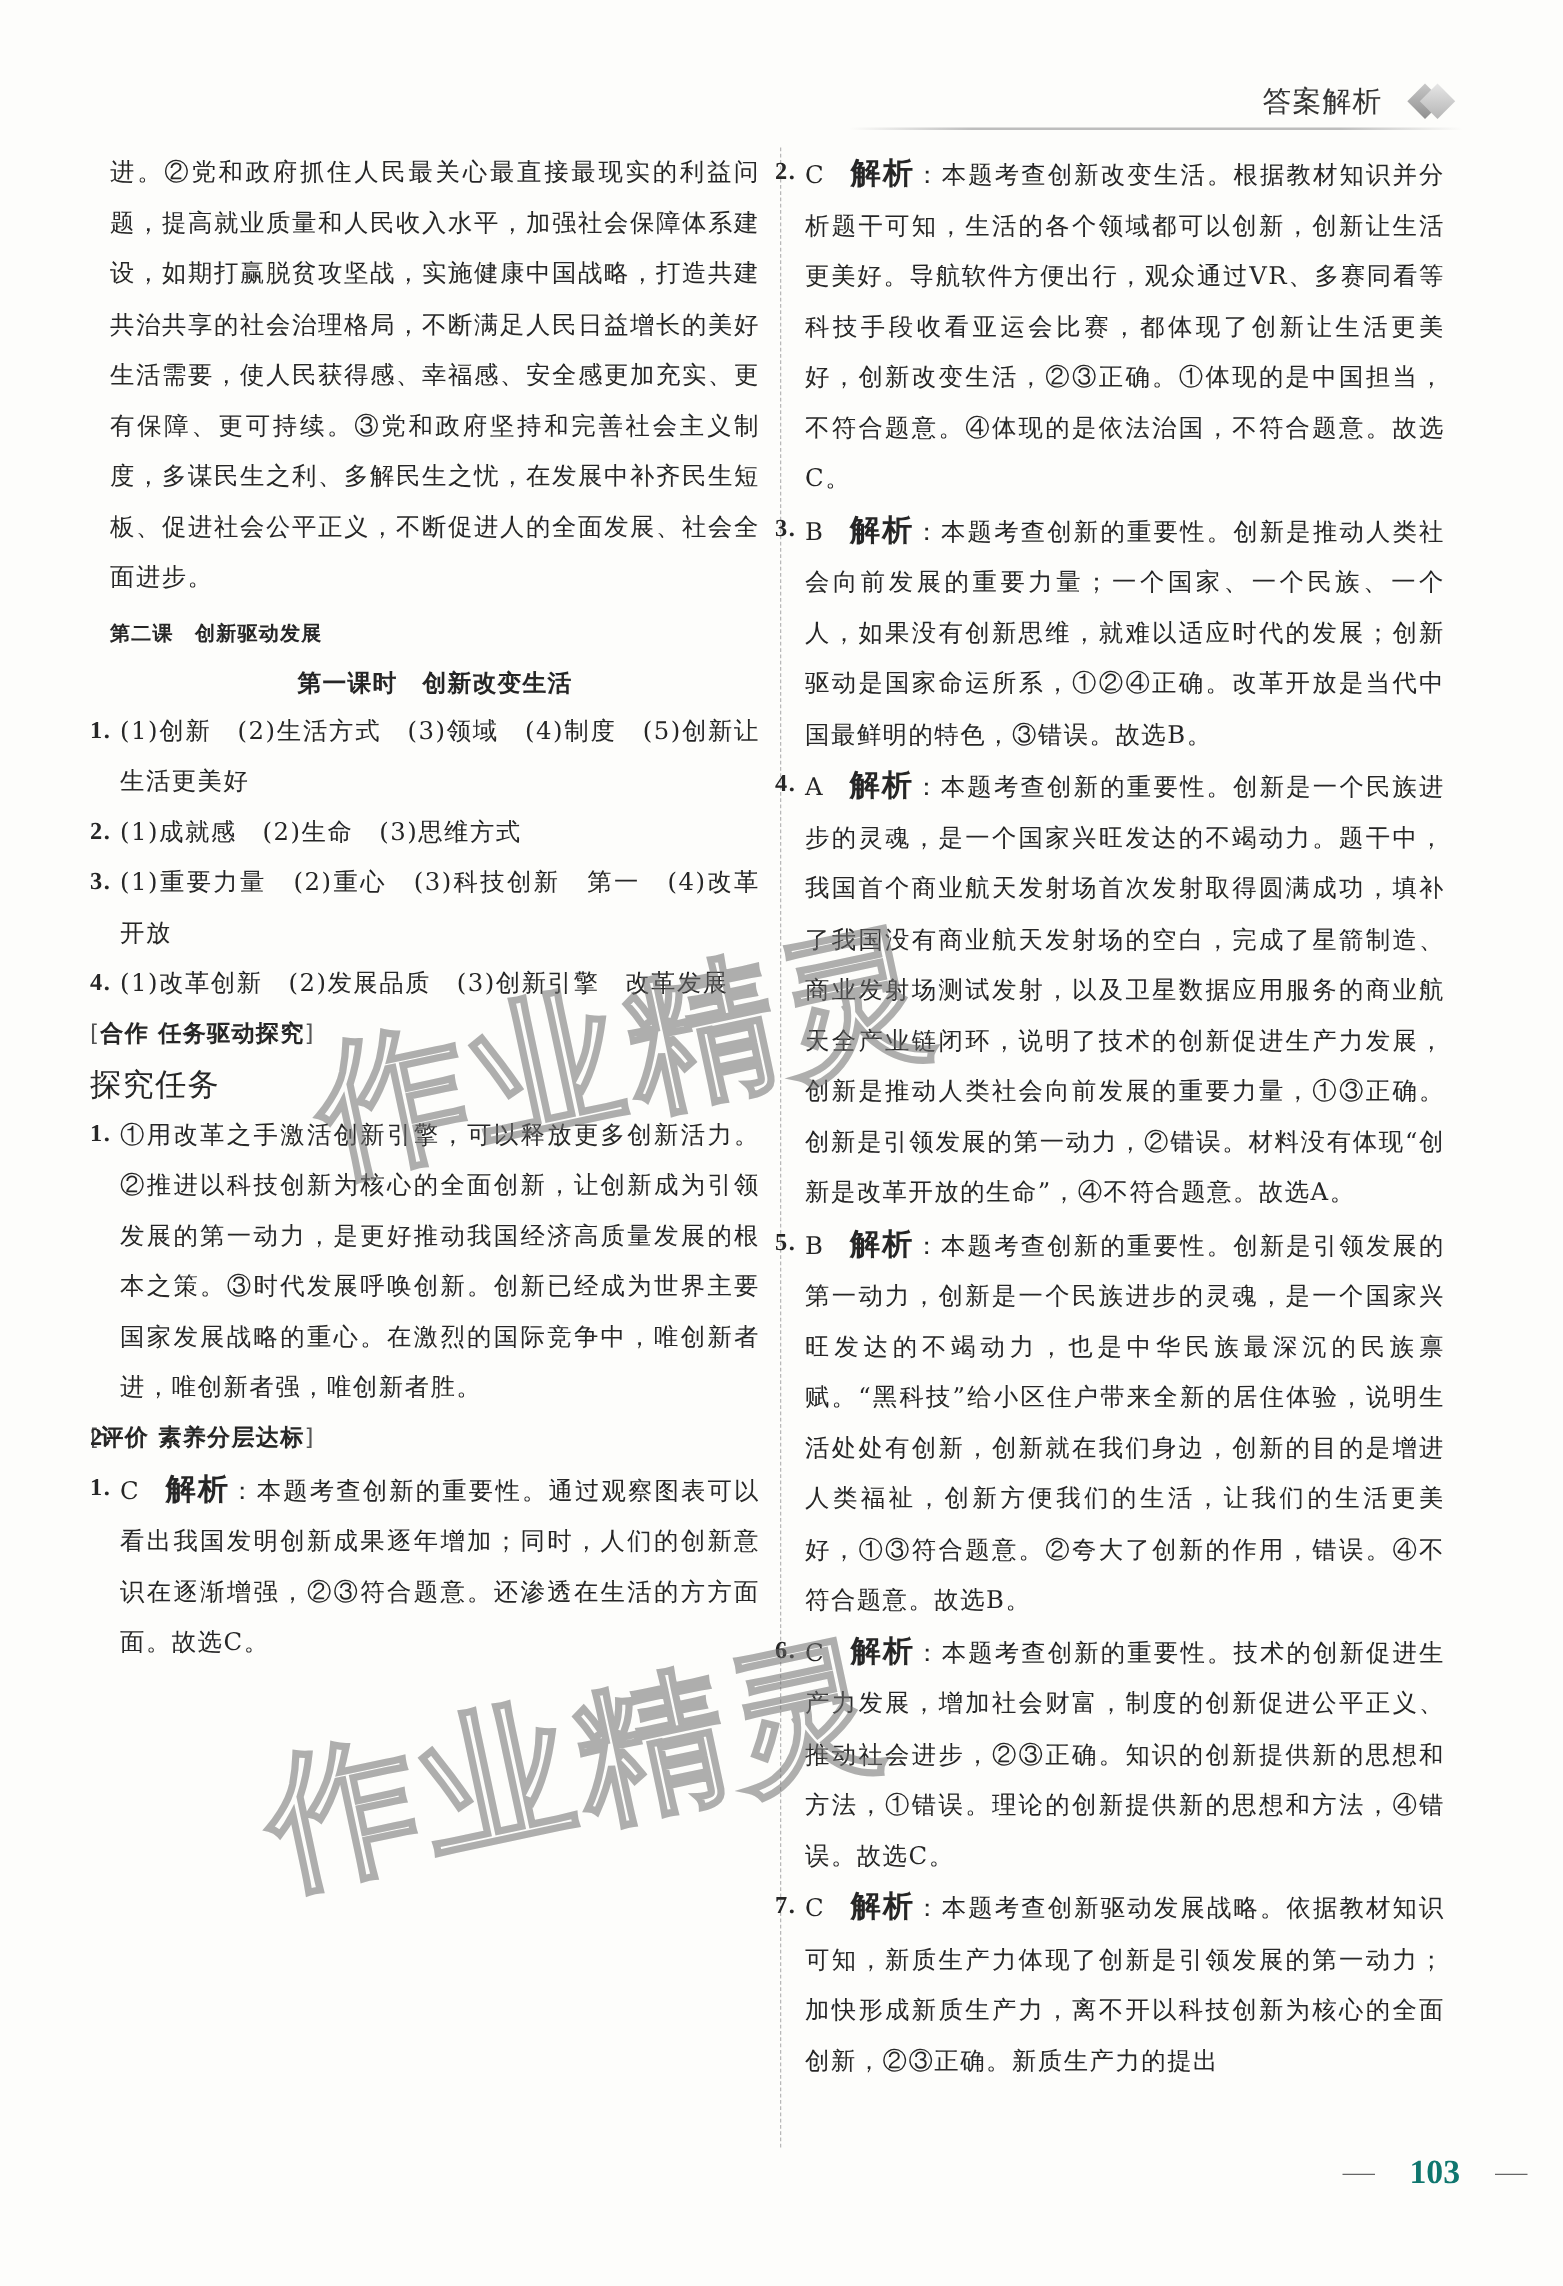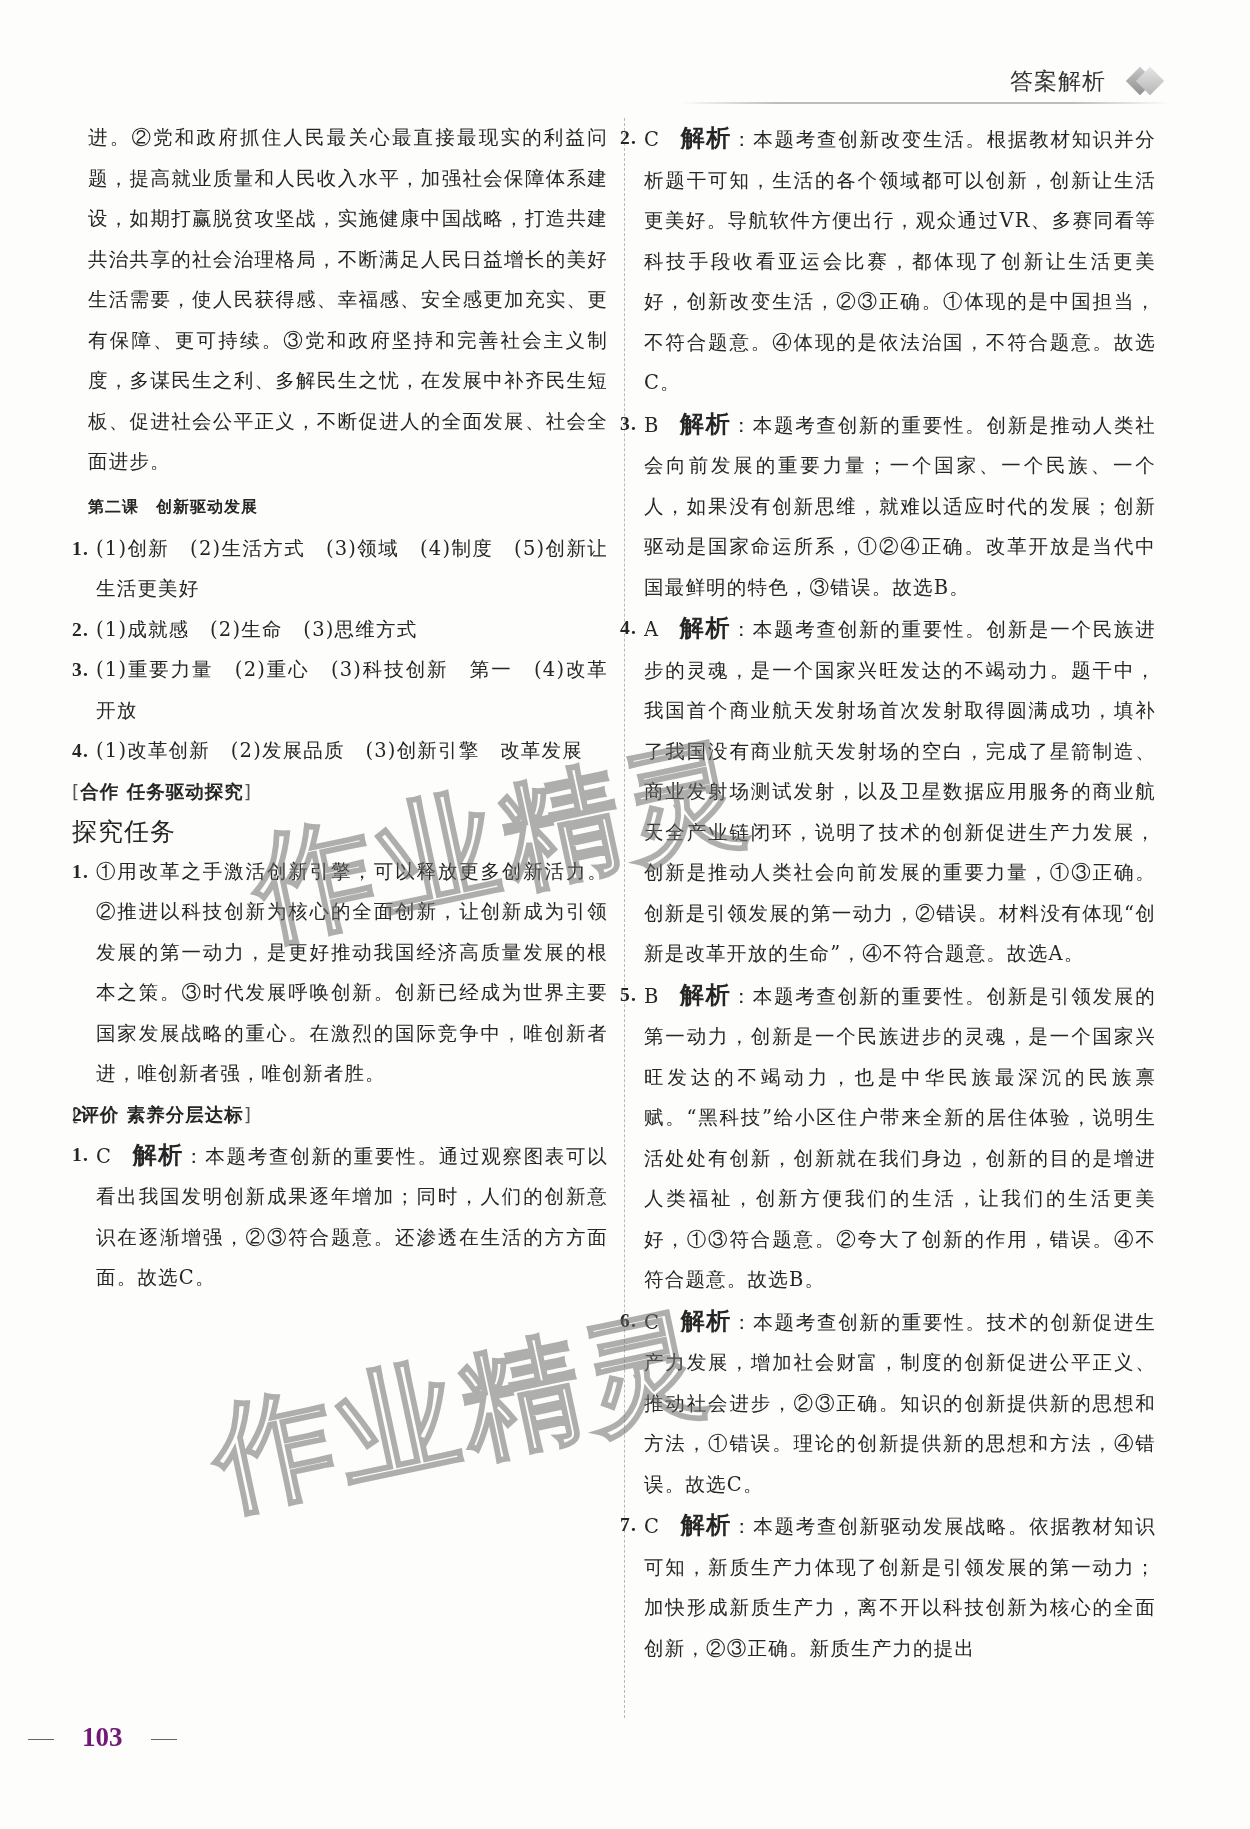--- a/index.html
+++ b/index.html
@@ -24,21 +24,21 @@
   .item { position: relative; padding-left: 24px; }
   .num { position: absolute; left: 0; font-weight: bold; font-family: "Liberation Serif", serif; }
   .lbl { font-weight: bold; font-family: "DejaVu Sans", "Liberation Sans", sans-serif; font-size: 24px; margin-left: 20px; }
   .lesson-title { text-align: left; font-family: "DejaVu Sans", "Liberation Sans", sans-serif; font-size: 16px; font-weight: bold; letter-spacing: 1px; line-height: 44px; margin-top: 2px; }
   .lesson-sub { text-align: center; font-family: "DejaVu Sans", "Liberation Sans", sans-serif; font-size: 19px; font-weight: bold; letter-spacing: 1px; line-height: 36px; }
   .section { font-family: "DejaVu Sans", "Liberation Sans", sans-serif; font-weight: bold; font-size: 18.5px; line-height: 40px; margin-left: -16px; letter-spacing: 1px; }
   .section .br { font-weight: normal; color: #555; }
   .subhead { font-family: "DejaVu Sans", "Liberation Sans", sans-serif; font-weight: normal; font-size: 25px; line-height: 40px; margin-left: -16px; letter-spacing: 1px; }
   .indent-left { margin-left: -16px; }
 
-  .page-num { position: absolute; top: 1722px; left: 0; width: 1250px; text-align: left; font-family: "Liberation Serif", serif; font-weight: bold; font-size: 27px; color: #701a75; }
+  .page-num { position: absolute; top: 1722px; left: 0; width: 1250px; text-align: right; font-family: "Liberation Serif", serif; font-weight: bold; font-size: 27px; color: #0f766e; }
   .page-num .dash { display: inline-block; width: 26px; height: 1px; background: #666; vertical-align: middle; margin: 0 28px; }
 
   .wm { position: absolute; font-family: "DejaVu Sans", sans-serif; font-weight: bold; font-size: 120px; color: transparent; -webkit-text-stroke: 2px rgba(110,110,110,0.55); transform: rotate(-12deg); letter-spacing: 6px; pointer-events: none; }
   .wm1 { left: 250px; top: 760px; }
   .wm2 { left: 210px; top: 1330px; }
 </style>
 </head>
 <body>
 
 <div class="header">
@@ -49,20 +49,21 @@
     </span>
 </div>
 <div class="header-rule"></div>
 
 <div class="divider"></div>
 
 <div class="col col-left">
   <div class="p">进。②党和政府抓住人民最关心最直接最现实的利益问题，提高就业质量和人民收入水平，加强社会保障体系建设，如期打赢脱贫攻坚战，实施健康中国战略，打造共建共治共享的社会治理格局，不断满足人民日益增长的美好生活需要，使人民获得感、幸福感、安全感更加充实、更有保障、更可持续。③党和政府坚持和完善社会主义制度，多谋民生之利、多解民生之忧，在发展中补齐民生短板、促进社会公平正义，不断促进人的全面发展、社会全面进步。</div>
 
   <div class="lesson-title">第二课　创新驱动发展</div>
+  <div class="lesson-sub">第一课时　创新改变生活</div>
 
 
   <div class="p item indent-left"><span class="num">1.</span><span>(1)创新　(2)生活方式　(3)领域　(4)制度　(5)创新让生活更美好</span></div>
   <div class="p item indent-left"><span class="num">2.</span><span>(1)成就感　(2)生命　(3)思维方式</span></div>
   <div class="p item indent-left"><span class="num">3.</span><span>(1)重要力量　(2)重心　(3)科技创新　第一　(4)改革开放</span></div>
   <div class="p item indent-left"><span class="num">4.</span><span>(1)改革创新　(2)发展品质　(3)创新引擎　改革发展</span></div>
 
   <div class="section">
     <span class="br">[</span><span>合作 任务驱动探究</span><span class="br">]</span>
   </div>

